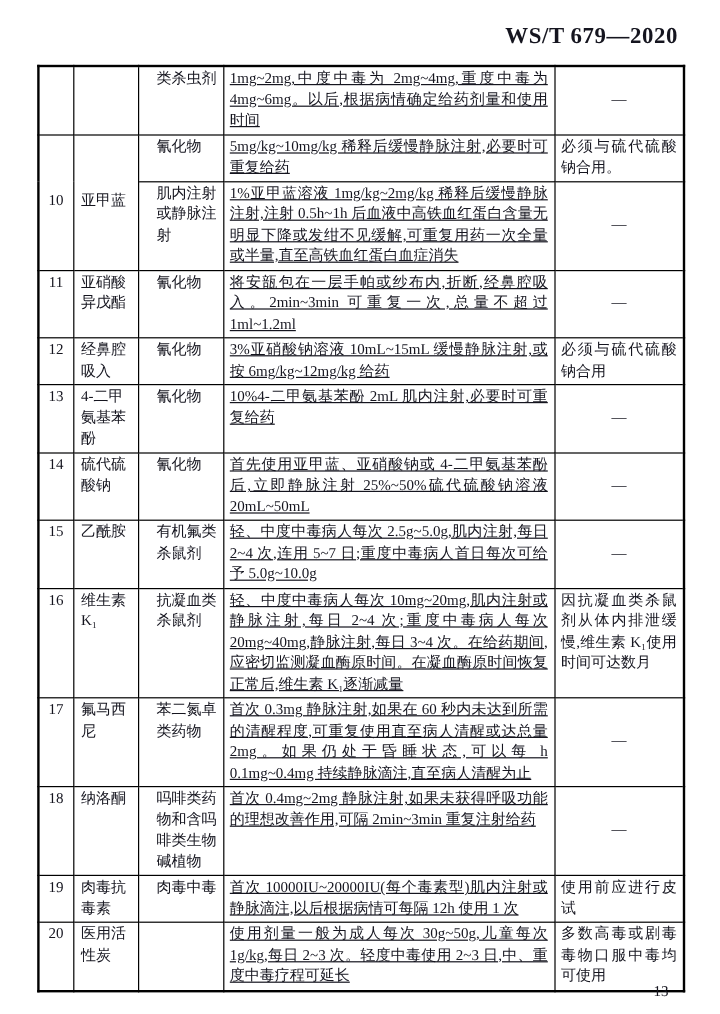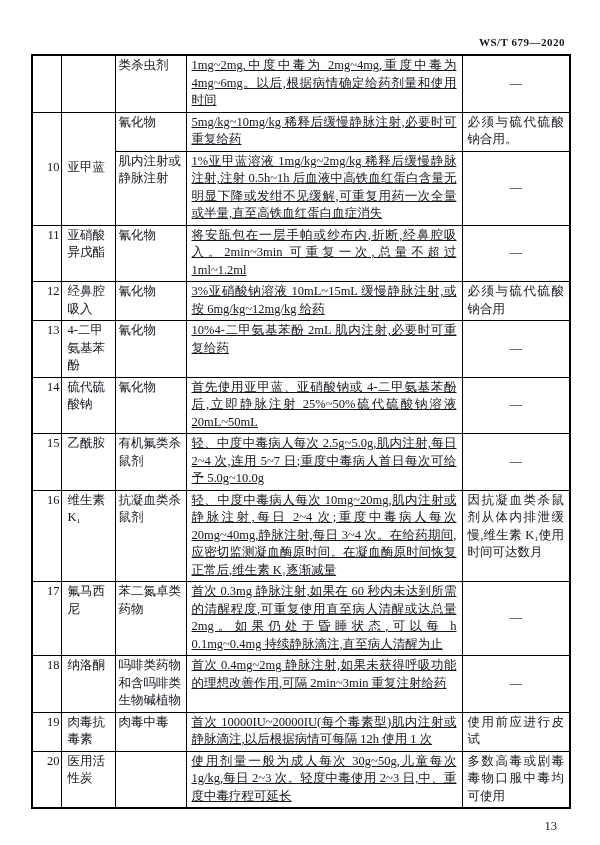--- a/index.html
+++ b/index.html
@@ -6,22 +6,22 @@
   body{
     width:600px;height:845px;
     background:#ffffff;
     position:relative;
     font-family:"Liberation Serif","DejaVu Serif",serif;
     color:#15151f;
     overflow:hidden;
   }
   .doc-code{
     position:absolute;
-    top:36px;right:35px;
-    font-size:11px;
+    top:20px;right:35px;
+    font-size:19px;
     font-weight:600;
     letter-spacing:0.5px;
     white-space:nowrap;
     margin-left:24px;
   }
   table.antidote-table{
     position:absolute;
     left:31px;top:54px;
     width:538px;
     border-collapse:collapse;
@@ -30,23 +30,23 @@
   }
   .antidote-table td{
     border:1px solid #000;
     font-size:12.5px;
     line-height:17.5px;
     vertical-align:top;
     padding:1px 4px 2px 4px;
     word-break:break-word;
     overflow:hidden;
   }
-  td.c-num{text-align:right;padding-left:1px;padding-right:1px;}
+  td.c-num{text-align:center;padding-left:1px;padding-right:1px;}
   td.c-name{text-align:left;padding-left:6px;padding-right:6px;}
-  td.c-cat{text-align:left;padding-left:3px;padding-right:3px;margin-left:41px;}
+  td.c-cat{text-align:left;padding-left:15px;padding-right:3px;margin-left:41px;}
   td.c-usage{text-align:justify;text-justify:inter-ideograph;padding-left:5px;padding-right:5px;text-decoration:underline;}
   td.c-note{text-align:justify;text-justify:inter-ideograph;padding-left:5px;padding-right:5px;}
   td.dash{text-align:center;vertical-align:middle;}
   td.mid{vertical-align:middle;}
   .page-number{
     position:absolute;
     top:819px;right:43px;
     font-size:12.5px;
   }
 </style>

